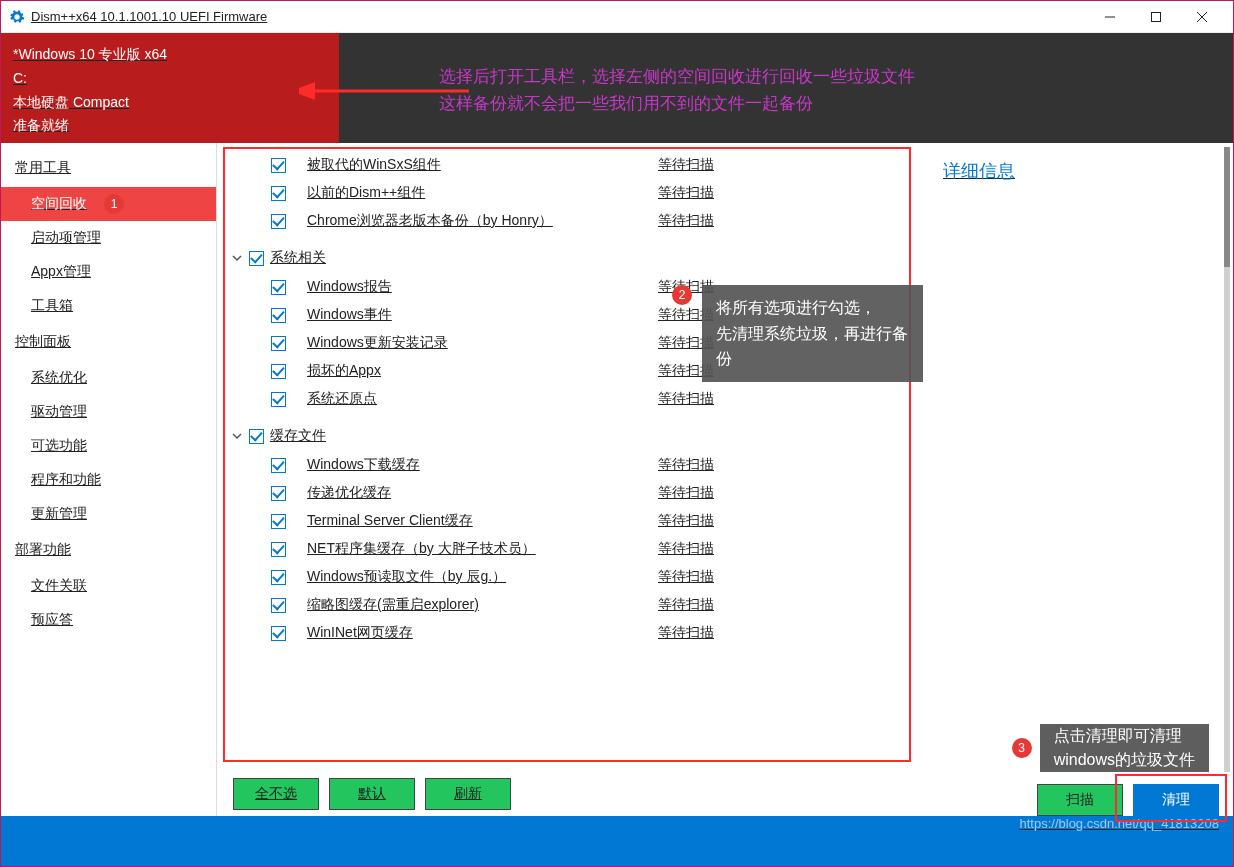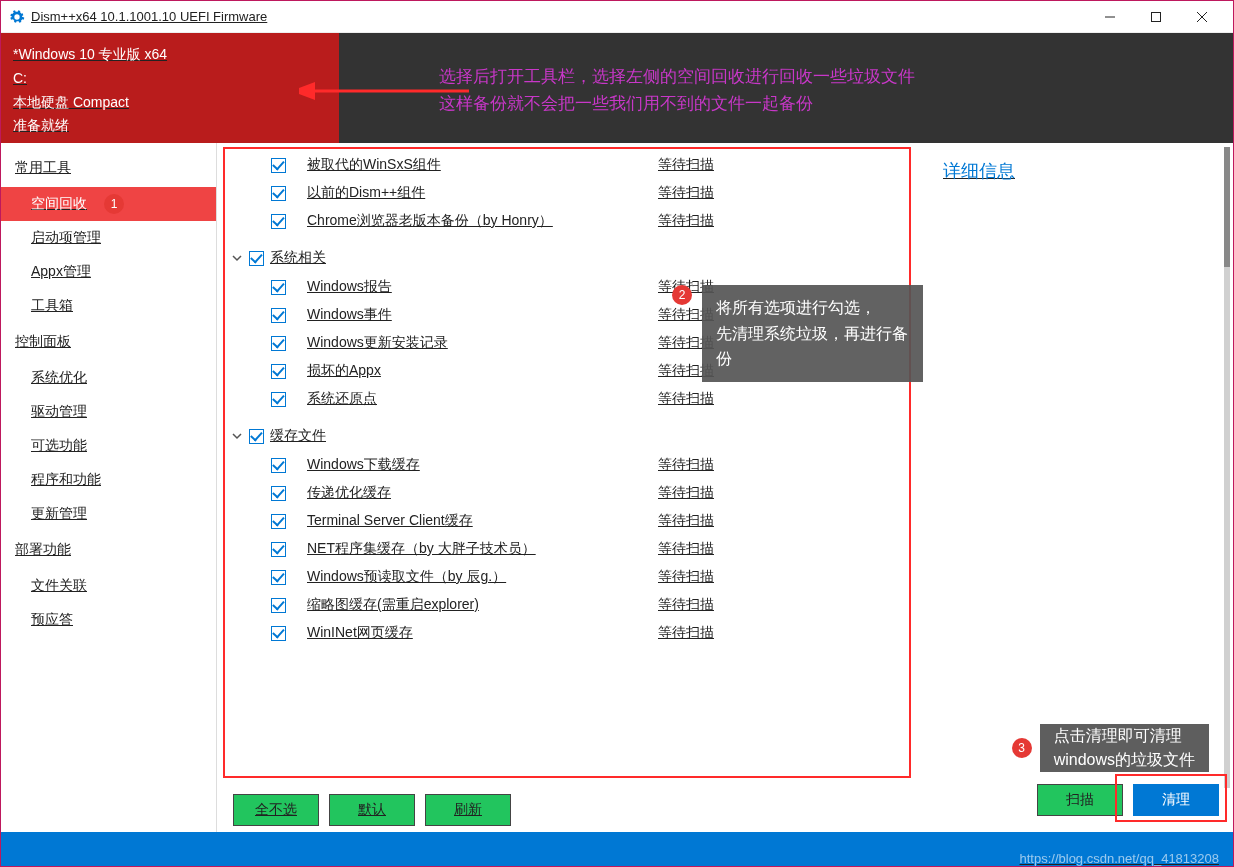--- a/index.html
+++ b/index.html
@@ -60,21 +60,21 @@
 
   
   .btnbar { height: 46px; border-top: 1px solid transparent; display: flex; align-items: center; padding: 0 10px; }
   .btnbar .left-btns { display: flex; gap: 10px; margin-left: 6px; }
   .btnbar .spacer { flex: 1; }
   .btn { min-width: 86px; height: 32px; border: 1px solid #444; background: #22c55e; display: flex; align-items: center; justify-content: center; font-size: 14px; cursor: pointer; padding: 0 16px; }
   .btn.primary { background: #0078d4; color: #ffffff; border-color: #0078d4; }
   .red-box-3 { position: absolute; right: 6px; bottom: 44px; width: 112px; height: 48px; border: 2px solid #ff2a2a; pointer-events: none; }
 
   
-  .statusbar { height: 34px; background: #0078d4; display: flex; align-items: flex-end; justify-content: flex-end; padding: 0 14px; color: rgba(255,255,255,0.6); font-size: 13px; }
+  .statusbar { height: 50px; background: #0078d4; display: flex; align-items: flex-start; justify-content: flex-end; padding: 0 14px; color: rgba(255,255,255,0.6); font-size: 13px; }
 
   
   .ann3 { position: absolute; right: 24px; bottom: 94px; display: flex; align-items: center; gap: 8px; }
   .ann3 .tip { background: rgba(85,85,85,0.95); color: #fff; font-size: 16px; padding: 0 14px; line-height: 1.5; }
 </style>
 </head>
 <body>
 
 <div class="window">
 

